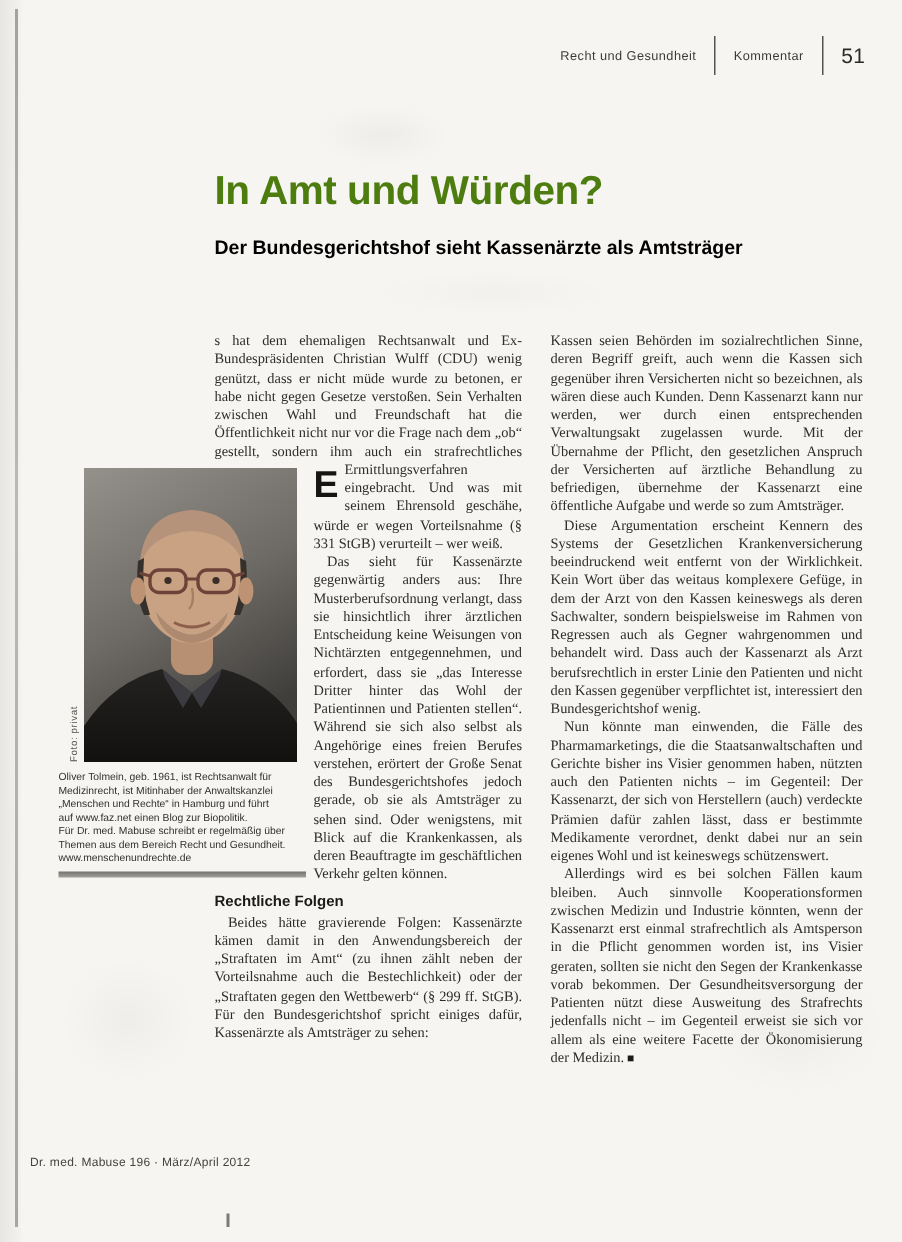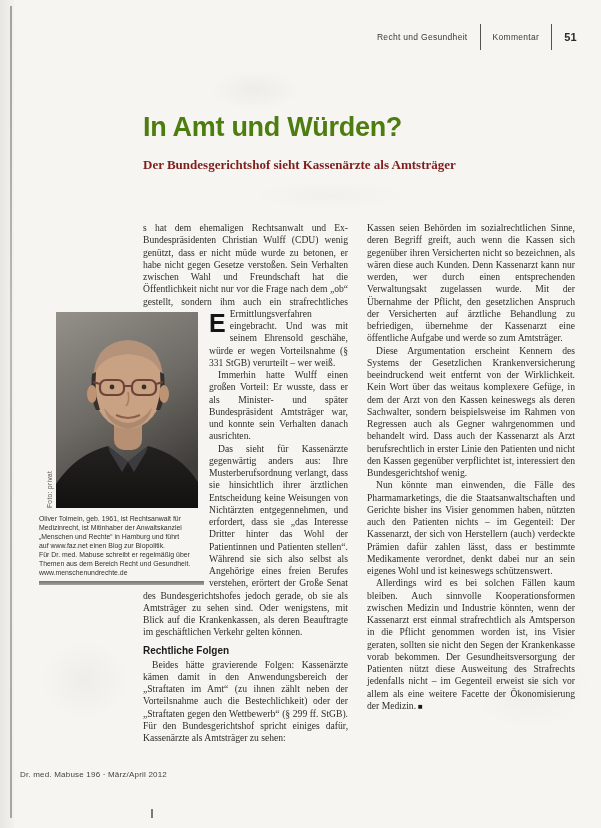--- a/index.html
+++ b/index.html
@@ -17,28 +17,28 @@
   .scan-blob{position:absolute;border-radius:50%;pointer-events:none;}
   .blob1{left:210px;top:70px;width:90px;height:40px;background:radial-gradient(closest-side,rgba(0,0,0,.035),rgba(0,0,0,0));}
   .blob2{left:470px;top:640px;width:120px;height:90px;background:radial-gradient(closest-side,rgba(0,0,0,.03),rgba(0,0,0,0));}
   .blob3{left:40px;top:640px;width:90px;height:80px;background:radial-gradient(closest-side,rgba(0,0,0,.03),rgba(0,0,0,0));}
   .blob4{left:250px;top:180px;width:160px;height:30px;background:radial-gradient(closest-side,rgba(0,0,0,.02),rgba(0,0,0,0));}
 
   
   .page-header{position:absolute;top:24px;right:24px;display:flex;align-items:center;
     font-family:"Liberation Sans",sans-serif;font-size:8.5px;color:#3c3a37;letter-spacing:.3px;margin-left:28px;}
   .page-header .sep{width:1px;height:26px;background:#55534f;margin:0 12px;}
-  .page-header .pagenum{font-size:11px;font-weight:bold;color:#2b2a27;}
+  .page-header .pagenum{font-size:14px;font-weight:normal;color:#2b2a27;}
 
   
   .title-block{position:absolute;left:143px;top:112px;width:440px;}
   h1.article-title{margin:0;font-family:"Liberation Sans",sans-serif;font-weight:bold;
     font-size:27px;letter-spacing:-.3px;color:#4d7c0f;}
-  h2.article-subtitle{margin:14px 0 0 0;font-family:Liberation Serif, serif;font-weight:bold;
-    font-size:13px;color:#7f1d1d;}
+  h2.article-subtitle{margin:14px 0 0 0;font-family:Liberation Sans, sans-serif;font-weight:bold;
+    font-size:13px;color:#000000;}
 
   
   .columns{position:absolute;left:143px;top:222px;width:432px;display:flex;}
   .col{width:210px;}
   .col.right{width:213px;margin-left:19px;}
   .body-para{margin:0;font-size:9.6px;line-height:12.25px;text-align:justify;hyphens:auto;}
   .body-para.indent{text-indent:9px;}
   .col-heading{margin:6px 0 2px 0;font-family:"Liberation Sans",sans-serif;font-weight:bold;
     font-size:10px;line-height:12px;color:#1b1a18;}
   .dropcap{float:left;font-family:"Liberation Sans",sans-serif;font-weight:bold;
@@ -132,21 +132,20 @@
 
           <path d="M52 134 L72 150 L66 160 L54 140 Z" fill="#3c3c40"></path>
           <path d="M92 134 L72 150 L78 160 L90 140 Z" fill="#3c3c40"></path>
         </svg>
       </div>
       <div class="photo-credit">Foto: privat</div>
       <figcaption class="figure-caption" id="figure-caption"><span>Oliver Tolmein, geb. 1961, ist Rechtsanwalt für</span><br><span>Medizinrecht, ist Mitinhaber der Anwaltskanzlei</span><br><span>„Menschen und Rechte“ in Hamburg und führt</span><br><span>auf www.faz.net einen Blog zur Biopolitik.</span><br><span>Für Dr. med. Mabuse schreibt er regelmäßig über</span><br><span>Themen aus dem Bereich Recht und Gesundheit.</span><br><span>www.menschenundrechte.de</span></figcaption>
       <div class="caption-rule"></div>
     </figure>
   <p class="body-para"><span class="dropcap">E</span>s hat dem ehemaligen Rechtsanwalt und Ex-Bundespräsidenten Christian Wulff (CDU) wenig genützt, dass er nicht müde wurde zu betonen, er habe nicht gegen Gesetze verstoßen. Sein Verhalten zwischen Wahl und Freundschaft hat die Öffentlichkeit nicht nur vor die Frage nach dem „ob“ gestellt, sondern ihm auch ein strafrechtliches Ermittlungsverfahren eingebracht. Und was mit seinem Ehrensold geschähe, würde er wegen Vorteilsnahme (§ 331 StGB) verurteilt – wer weiß.</p>
-      <p class="body-para indent">Immerhin hatte Wulff einen großen Vorteil: Er wusste, dass er als Minister- und später Bundespräsident Amtsträger war, und konnte sein Verhalten danach ausrichten.</p>
       <p class="body-para indent">Das sieht für Kassenärzte gegenwärtig anders aus: Ihre Musterberufsordnung verlangt, dass sie hinsichtlich ihrer ärztlichen Entscheidung keine Weisungen von Nichtärzten entgegennehmen, und erfordert, dass sie „das Interesse Dritter hinter das Wohl der Patientinnen und Patienten stellen“. Während sie sich also selbst als Angehörige eines freien Berufes verstehen, erörtert der Große Senat des Bundesgerichtshofes jedoch gerade, ob sie als Amtsträger zu sehen sind. Oder wenigstens, mit Blick auf die Krankenkassen, als deren Beauftragte im geschäftlichen Verkehr gelten können.</p>
       <h3 class="col-heading">Rechtliche Folgen</h3>
       <p class="body-para indent">Beides hätte gravierende Folgen: Kassenärzte kämen damit in den Anwendungsbereich der „Straftaten im Amt“ (zu ihnen zählt neben der Vorteilsnahme auch die Bestechlichkeit) oder der „Straftaten gegen den Wettbewerb“ (§ 299 ff. StGB). Für den Bundesgerichtshof spricht einiges dafür, Kassenärzte als Amtsträger zu sehen:</p>
     </div>
   <div class="col right" id="col-right">
       <p class="body-para">Kassen seien Behörden im sozialrechtlichen Sinne, deren Begriff greift, auch wenn die Kassen sich gegenüber ihren Versicherten nicht so bezeichnen, als wären diese auch Kunden. Denn Kassenarzt kann nur werden, wer durch einen entsprechenden Verwaltungsakt zugelassen wurde. Mit der Übernahme der Pflicht, den gesetzlichen Anspruch der Versicherten auf ärztliche Behandlung zu befriedigen, übernehme der Kassenarzt eine öffentliche Aufgabe und werde so zum Amtsträger.</p>
       <p class="body-para indent">Diese Argumentation erscheint Kennern des Systems der Gesetzlichen Krankenversicherung beeindruckend weit entfernt von der Wirklichkeit. Kein Wort über das weitaus komplexere Gefüge, in dem der Arzt von den Kassen keineswegs als deren Sachwalter, sondern beispielsweise im Rahmen von Regressen auch als Gegner wahrgenommen und behandelt wird. Dass auch der Kassenarzt als Arzt berufsrechtlich in erster Linie den Patienten und nicht den Kassen gegenüber verpflichtet ist, interessiert den Bundesgerichtshof wenig.</p>
       <p class="body-para indent">Nun könnte man einwenden, die Fälle des Pharmamarketings, die die Staatsanwaltschaften und Gerichte bisher ins Visier genommen haben, nützten auch den Patienten nichts – im Gegenteil: Der Kassenarzt, der sich von Herstellern (auch) verdeckte Prämien dafür zahlen lässt, dass er bestimmte Medikamente verordnet, denkt dabei nur an sein eigenes Wohl und ist keineswegs schützenswert.</p>
       <p class="body-para indent">Allerdings wird es bei solchen Fällen kaum bleiben. Auch sinnvolle Kooperationsformen zwischen Medizin und Industrie könnten, wenn der Kassenarzt erst einmal strafrechtlich als Amtsperson in die Pflicht genommen worden ist, ins Visier geraten, sollten sie nicht den Segen der Krankenkasse vorab bekommen. Der Gesundheitsversorgung der Patienten nützt diese Ausweitung des Strafrechts jedenfalls nicht – im Gegenteil erweist sie sich vor allem als eine weitere Facette der Ökonomisierung der Medizin.<span class="endmark">&nbsp;■</span></p>
     </div>

